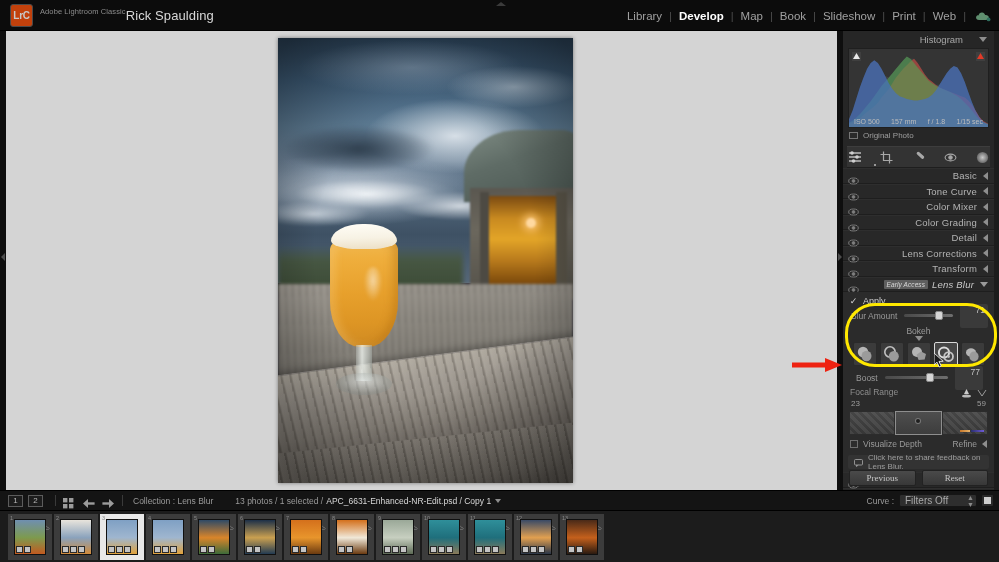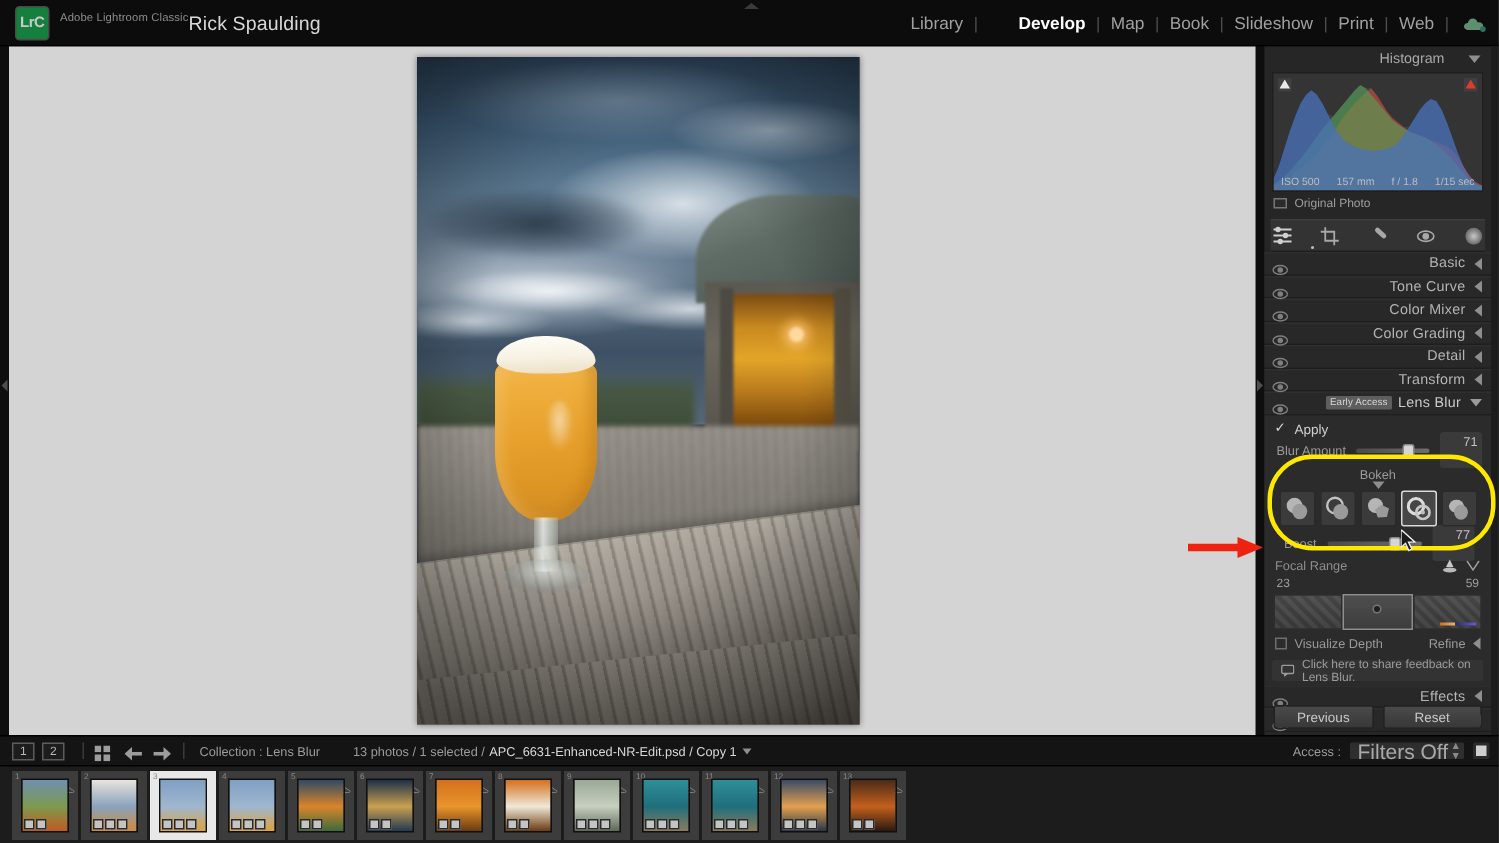--- a/index.html
+++ b/index.html
@@ -26,38 +26,38 @@
   }
   #topnotch::after {
     content: ""; position: absolute; left: 3px; top: 1px;
     border-left: 5px solid transparent;
     border-right: 5px solid transparent;
     border-bottom: 4px solid #3b3b3b;
   }
   #identity { position: absolute; left: 10px; top: 4px; display: flex; align-items: center; gap: 7px; }
   #lrc-logo {
     width: 23px; height: 23px; border-radius: 3px;
-    background: #15803d; border: 1px solid #4a4a4a;
+    background: #c2410c; border: 1px solid #4a4a4a;
     color: #c9c9c9; font-size: 10px; font-weight: bold;
     display: flex; align-items: center; justify-content: center;
     letter-spacing: -0.3px;
   }
   #idtext { display: flex; line-height: 1.05; }
   #idtext .small { font-size: 7.5px; color: #8d8d8d; letter-spacing: 0.1px; }
   #idtext .big { font-size: 13px; color: #d8d8d8; margin-top: 1px; letter-spacing: 0.1px; }
 
   #modulepicker {
     position: absolute; right: 8px; top: 10px;
     display: flex; align-items: center; gap: 0px;
     font-size: 11.5px;
   }
   #modulepicker .mod {
     color: #a0a0a0; padding: 0 7px; cursor: pointer; white-space: nowrap;
   }
-  #modulepicker .mod.active { color: #ffffff; font-weight: bold; margin-left: 20px; }
+  #modulepicker .mod.active { color: #ffffff; font-weight: bold; }
   #modulepicker .sep { color: #4e4e4e; font-size: 11px; }
   #cloud-icon { margin-left: 9px; width: 16px; height: 12px; position: relative; }
 
   
   #leftedge {
     position: absolute; left: 0; top: 31px; width: 6px; height: 459px;
     background: #0e0e0e;
   }
   #leftedge .arrow {
     position: absolute; left: 1px; top: 222px;
@@ -272,21 +272,21 @@
     padding: 0 6px 0 5px; cursor: pointer;
     background: #282828;
   }
   .panel-row .eye {
     width: 11px; height: 9px; flex: 0 0 11px; position: relative; opacity: 0.55;
   }
   .panel-row .ptitle {
     flex: 1; text-align: right; font-size: 9.5px; color: #b4b4b4;
     padding-right: 6px; letter-spacing: 0.2px;
   }
-  .panel-row.active .ptitle { color: #c9c9c9; }
+  .panel-row.active .ptitle { color: #c9c9c9; font-style: italic; }
   .badge-ea {
     background: #5e5e5e; color: #d8d8d8; font-size: 6.5px;
     padding: 1px 3px; border-radius: 1px; margin-right: 4px;
     white-space: nowrap; letter-spacing: 0.1px;
   }
 
   
   #lensblur-body { background: #2b2b2b; padding: 2px 0 3px 0; position: relative; }
   #apply-row {
     height: 14px; display: flex; align-items: center; gap: 5px; padding-left: 6px;
@@ -392,21 +392,21 @@
     position: absolute; left: 845px; top: 303px; width: 152px; height: 64px;
     border: 3px solid #ffe800; border-radius: 30px;
     pointer-events: none; z-index: 40;
   }
 
   
   #cursor { position: absolute; left: 934px; top: 353px; z-index: 45; pointer-events: none; }
 
   #rp-bottom {
     position: absolute; left: 0; bottom: 4px; width: 151px;
-    display: flex; gap: 6px; padding: 0 6px;
+    display: flex; gap: 6px; padding: 0 6px; font-family: Liberation Serif, serif;
   }
   #rp-bottom .btn {
     flex: 1; height: 16px; background: linear-gradient(180deg,#4a4a4a,#383838);
     border: 1px solid #222; border-radius: 2px;
     display: flex; align-items: center; justify-content: center;
     font-size: 9px; color: #c8c8c8; cursor: pointer;
   }
 
   
   #bottombar {
@@ -435,21 +435,21 @@
   #bb-right {
     position: absolute; right: 6px; top: 3px;
     display: flex; align-items: center; gap: 5px;
   }
   #bb-right .flabel { font-size: 8.5px; color: #9b9b9b; }
   #filter-select {
     width: 78px; height: 13px; background: #2e2e2e; border: 1px solid #151515;
     border-radius: 2px; display: flex; align-items: center; justify-content: space-between;
     padding: 0 2px 0 5px; cursor: pointer;
   }
-  #filter-select .fval { font-size: 14px; color: #a9a9a9; }
+  #filter-select .fval { font-size: 10px; color: #a9a9a9; }
   #filter-select .fchev { color: #8a8a8a; font-size: 7px; line-height: 1; }
   #filter-lockicon {
     width: 11px; height: 11px; background: #cfcfcf; border-radius: 1px;
     border: 2px solid #2a2a2a;
   }
 
   
   #filmstrip {
     position: absolute; left: 0; top: 510px; width: 999px; height: 52px;
     background: #1c1c1c; border-top: 1px solid #000;
@@ -675,20 +675,28 @@
               </svg></span>
             <span class="ptitle">Color Grading</span>
             <span class="tri-lt"></span>
           </div>
           <div class="panel-row">
             <span class="eye"><svg width="11" height="8" viewBox="0 0 11 8" fill="none" stroke="#c6c6c6" stroke-width="0.9">
                 <ellipse cx="5.5" cy="4" rx="4.8" ry="3"></ellipse>
                 <circle cx="5.5" cy="4" r="1.4" fill="#c6c6c6"></circle>
               </svg></span>
             <span class="ptitle">Detail</span>
+            <span class="tri-lt"></span>
+          </div>
+          <div class="panel-row">
+            <span class="eye"><svg width="11" height="8" viewBox="0 0 11 8" fill="none" stroke="#c6c6c6" stroke-width="0.9">
+                <ellipse cx="5.5" cy="4" rx="4.8" ry="3"></ellipse>
+                <circle cx="5.5" cy="4" r="1.4" fill="#c6c6c6"></circle>
+              </svg></span>
+            <span class="ptitle">Lens Corrections</span>
             <span class="tri-lt"></span>
           </div>
           <div class="panel-row">
             <span class="eye"><svg width="11" height="8" viewBox="0 0 11 8" fill="none" stroke="#c6c6c6" stroke-width="0.9">
                 <ellipse cx="5.5" cy="4" rx="4.8" ry="3"></ellipse>
                 <circle cx="5.5" cy="4" r="1.4" fill="#c6c6c6"></circle>
               </svg></span>
             <span class="ptitle">Transform</span>
             <span class="tri-lt"></span>
           </div>
@@ -881,21 +889,21 @@
     </div>
 
     <div id="bb-info">
       <span id="bb-collection">Collection : Lens Blur</span>
       <span id="bb-count">13 photos / 1 selected /</span>
       <span id="bb-filename">APC_6631-Enhanced-NR-Edit.psd / Copy 1</span>
       <span id="bb-caret"></span>
     </div>
 
     <div id="bb-right">
-      <span class="flabel">Access :</span>
+      <span class="flabel">Curve :</span>
       <span id="filter-select">
         <span class="fval">Filters Off</span>
         <span class="fchev">▲<br>▼</span>
       </span>
       <span id="filter-lockicon"></span>
     </div>
   </div>
 
   <div id="filmstrip">
       <div class="thumb-wrap">

